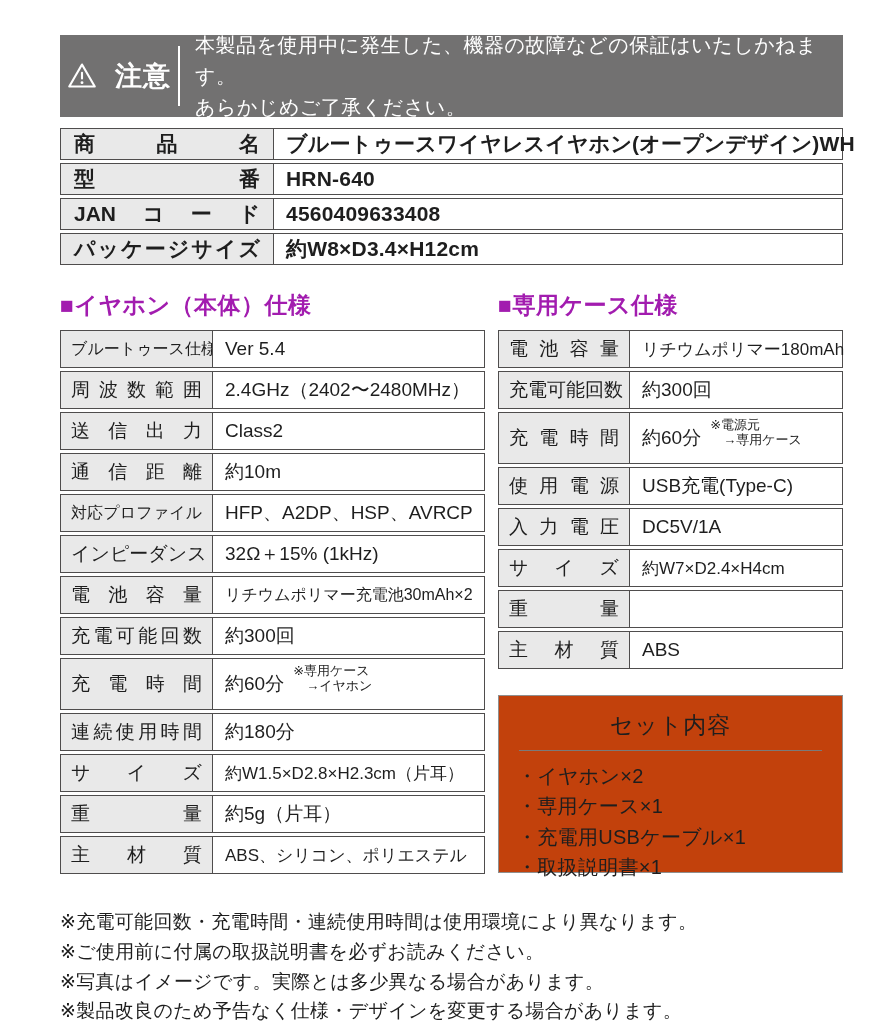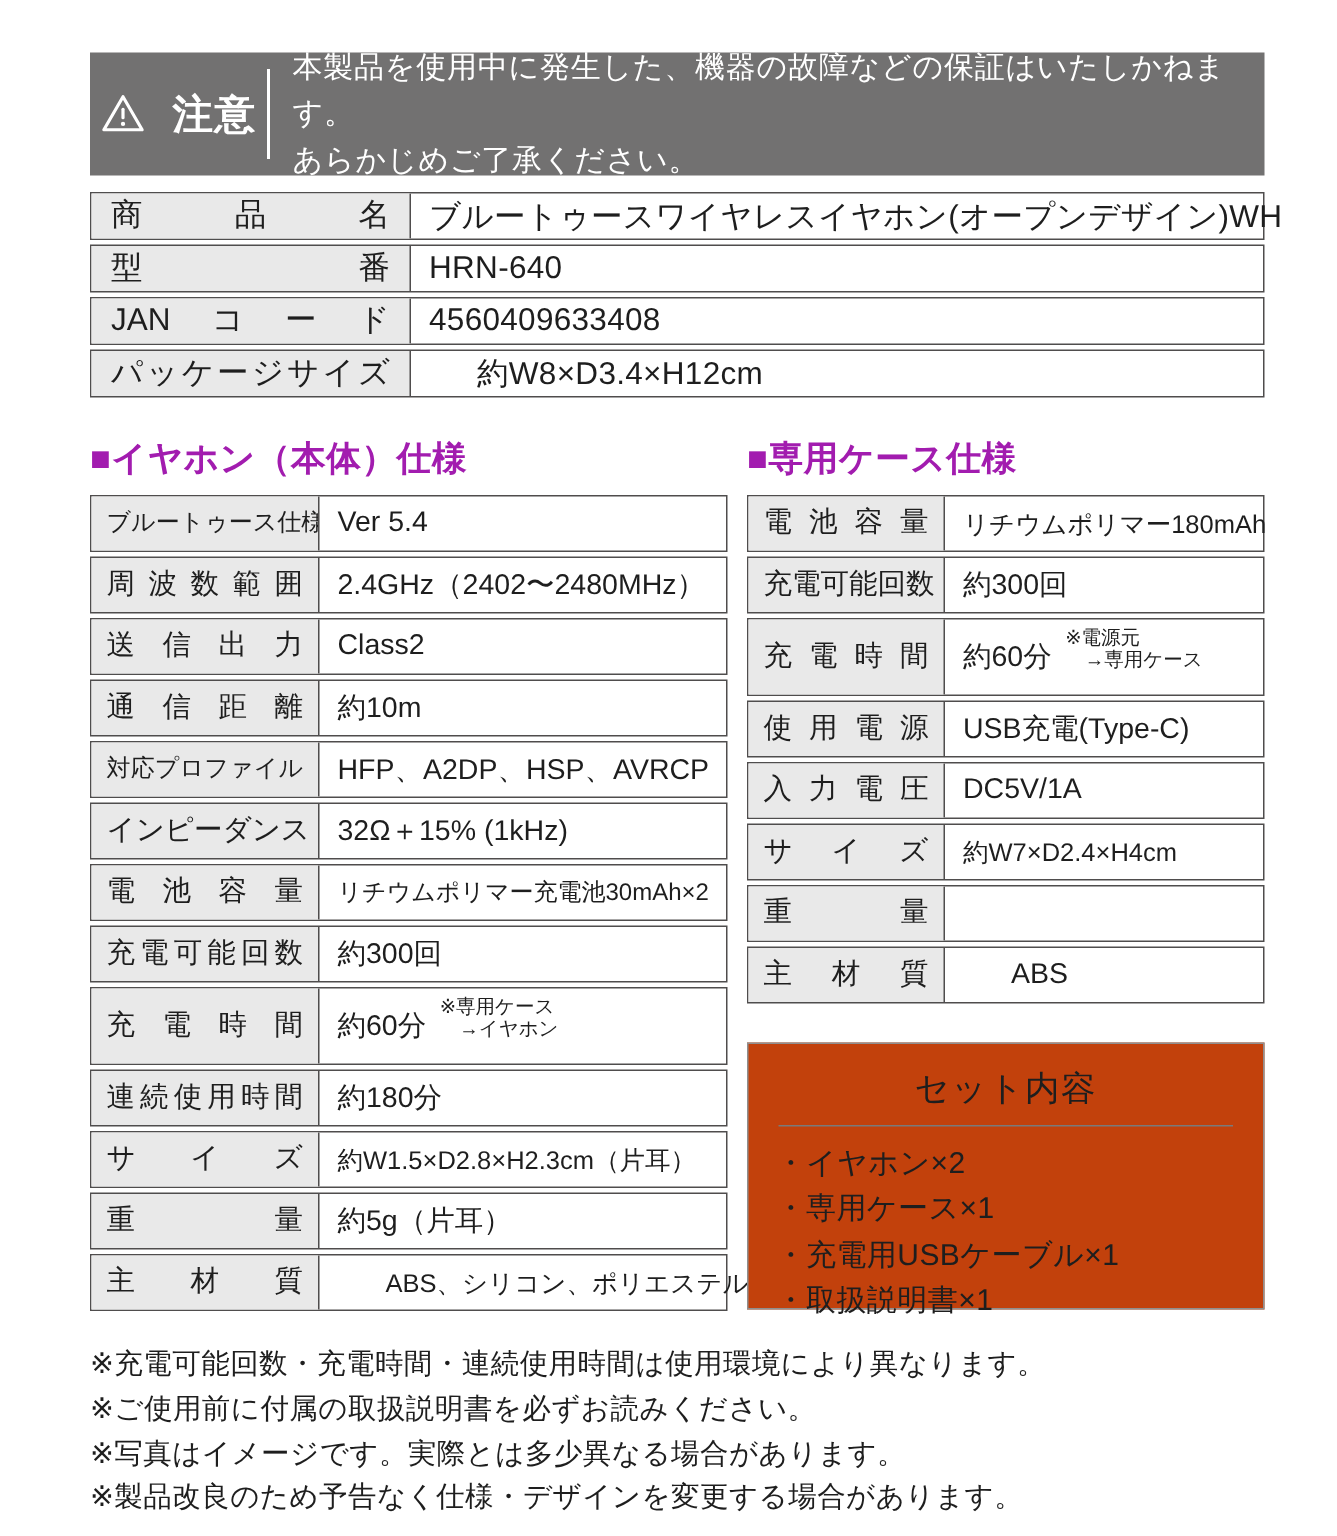--- a/index.html
+++ b/index.html
@@ -27,34 +27,34 @@
   .notice-text {
     flex: 1; display: flex; flex-direction: column; justify-content: center;
     padding-left: 15px; font-size: 20px; line-height: 1.55; letter-spacing: 0.5px;
   }
 
   
   .row {
     display: flex; border: 1px solid #4f4d4d; margin-bottom: 3px;
     background: #ffffff;
   }
-  .row:last-child { margin-bottom: 0; gap: 32px; }
+  .row:last-child { margin-bottom: 12px; }
   .cell-label {
     background: #e9e9e9; border-right: 1px solid #4f4d4d;
     padding: 0 13px; flex: 0 0 auto;
     text-align: justify; text-align-last: justify; text-justify: inter-character;
     overflow: hidden; white-space: nowrap;
   }
   .cell-value {
     flex: 1; display: flex; align-items: center; padding-left: 12px;
     white-space: nowrap;
   }
 
   
-  .info-table { margin-top: 11px; }
+  .info-table { margin-top: 11px; font-weight: bold; }
   .info-table .row { height: 32px; font-size: 21px; }
   .info-table .cell-label { width: 213px; line-height: 30px; }
   .info-table .cell-value { letter-spacing: 0.2px; }
 
   
   .cols { display: flex; margin-top: 25px; }
   .col-left  { width: 425px; flex: 0 0 auto; }
   .col-right { width: 345px; flex: 0 0 auto; margin-left: 13px; }
   .sec-heading { font-size: 23px; font-weight: bold; letter-spacing: 0.5px; margin-bottom: 9px; color: #a21caf; }
 

